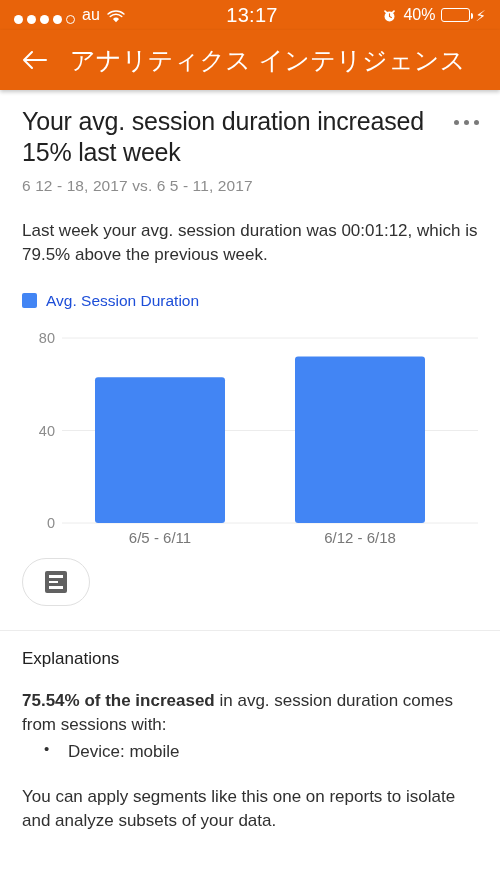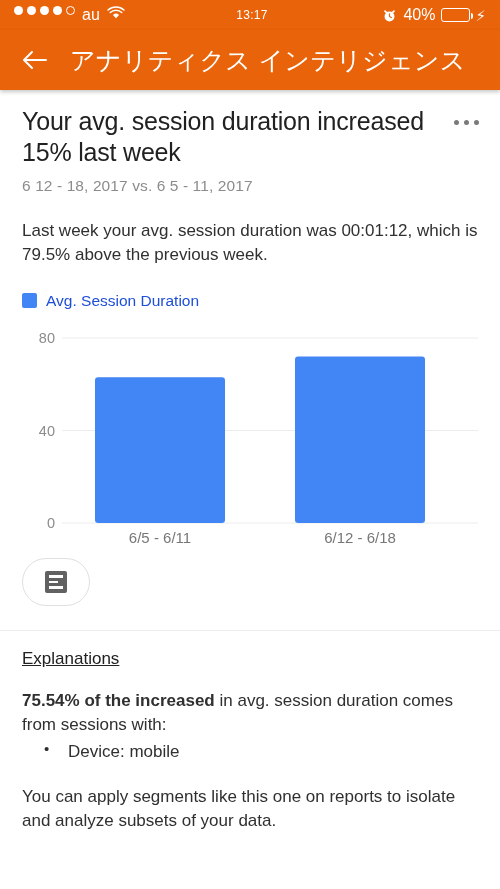--- a/index.html
+++ b/index.html
@@ -16,29 +16,29 @@
   .statusbar {
     height: 30px;
     background: #E8630A;
     display: flex;
     align-items: center;
     padding: 0 14px;
     color: #fff;
     font-size: 17px;
     position: relative;
   }
-  .sb-left { display: flex; align-items: flex-start; gap: 7px; }
+  .sb-left { display: flex; align-items: flex-end; gap: 7px; }
   .dots { display: flex; align-items: center; gap: 4px; }
   .dot { width: 9px; height: 9px; border-radius: 50%; background: #fff; }
   .dot.hollow { background: transparent; border: 1.5px solid #fff; width: 9px; height: 9px; }
   .carrier { font-size: 16px; letter-spacing: .2px; }
   .wifi { width: 18px; height: 14px; display: block; }
   .sb-center {
     position: absolute; left: 4px; right: 0; text-align: center;
-    font-size: 12px; font-weight: normal; letter-spacing: .3px;
+    font-size: 20px; font-weight: normal; letter-spacing: .3px;
   }
   .sb-right {
     margin-left: auto; display: flex; align-items: center; gap: 6px;
     position: relative; z-index: 2;
   }
   .alarm { width: 15px; height: 15px; display: block; }
   .batt-pct { font-size: 16px; }
   .battery {
     width: 29px; height: 14px; border: 1.5px solid #fff; border-radius: 3px;
     position: relative; padding: 1.5px;
@@ -116,21 +116,21 @@
     display: flex; flex-direction: column; justify-content: center;
     align-items: center; gap: 3px; padding: 4px 4px;
   }
   .report-icon i { display: block; height: 2.5px; background: #fff; width: 100%; }
   .report-icon i.short { width: 62%; margin-right: auto; }
 
   .divider { height: 1px; background: #ececec; margin: 24px -22px 0; }
 
   
   .expl { padding-top: 18px; }
-  .expl-title { font-size: 17px; color: #212121; margin-bottom: 0; text-decoration: underline; }
+  .expl-title { font-size: 17px; color: #212121; margin-bottom: 0; }
   .expl-p { font-size: 17px; line-height: 1.42; color: #303030; max-width: 460px; }
   .expl-p.gap { margin-top: 20px; }
   .expl-p b { font-weight: bold; }
   .bullets { list-style: none; margin-top: 2px; }
   .bullets li { position: relative; font-size: 17px; color: #303030; padding-left: 46px; line-height: 1.5; }
   .bullets li:before {
     content: "\2022"; position: absolute; left: 22px; top: -1px; color: #303030; font-size: 15px;
   }
 </style>
 </head>

